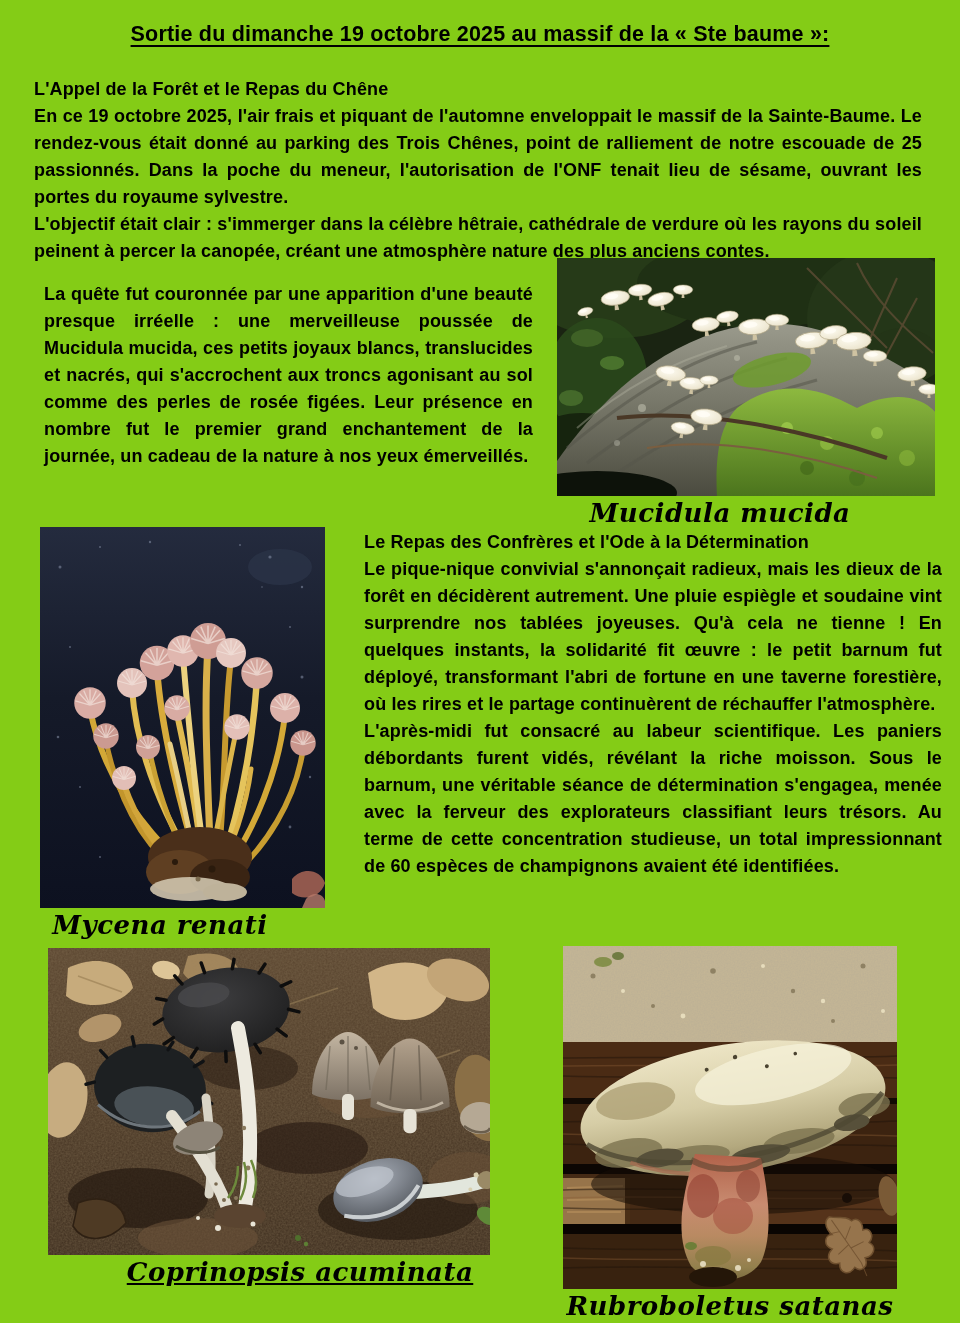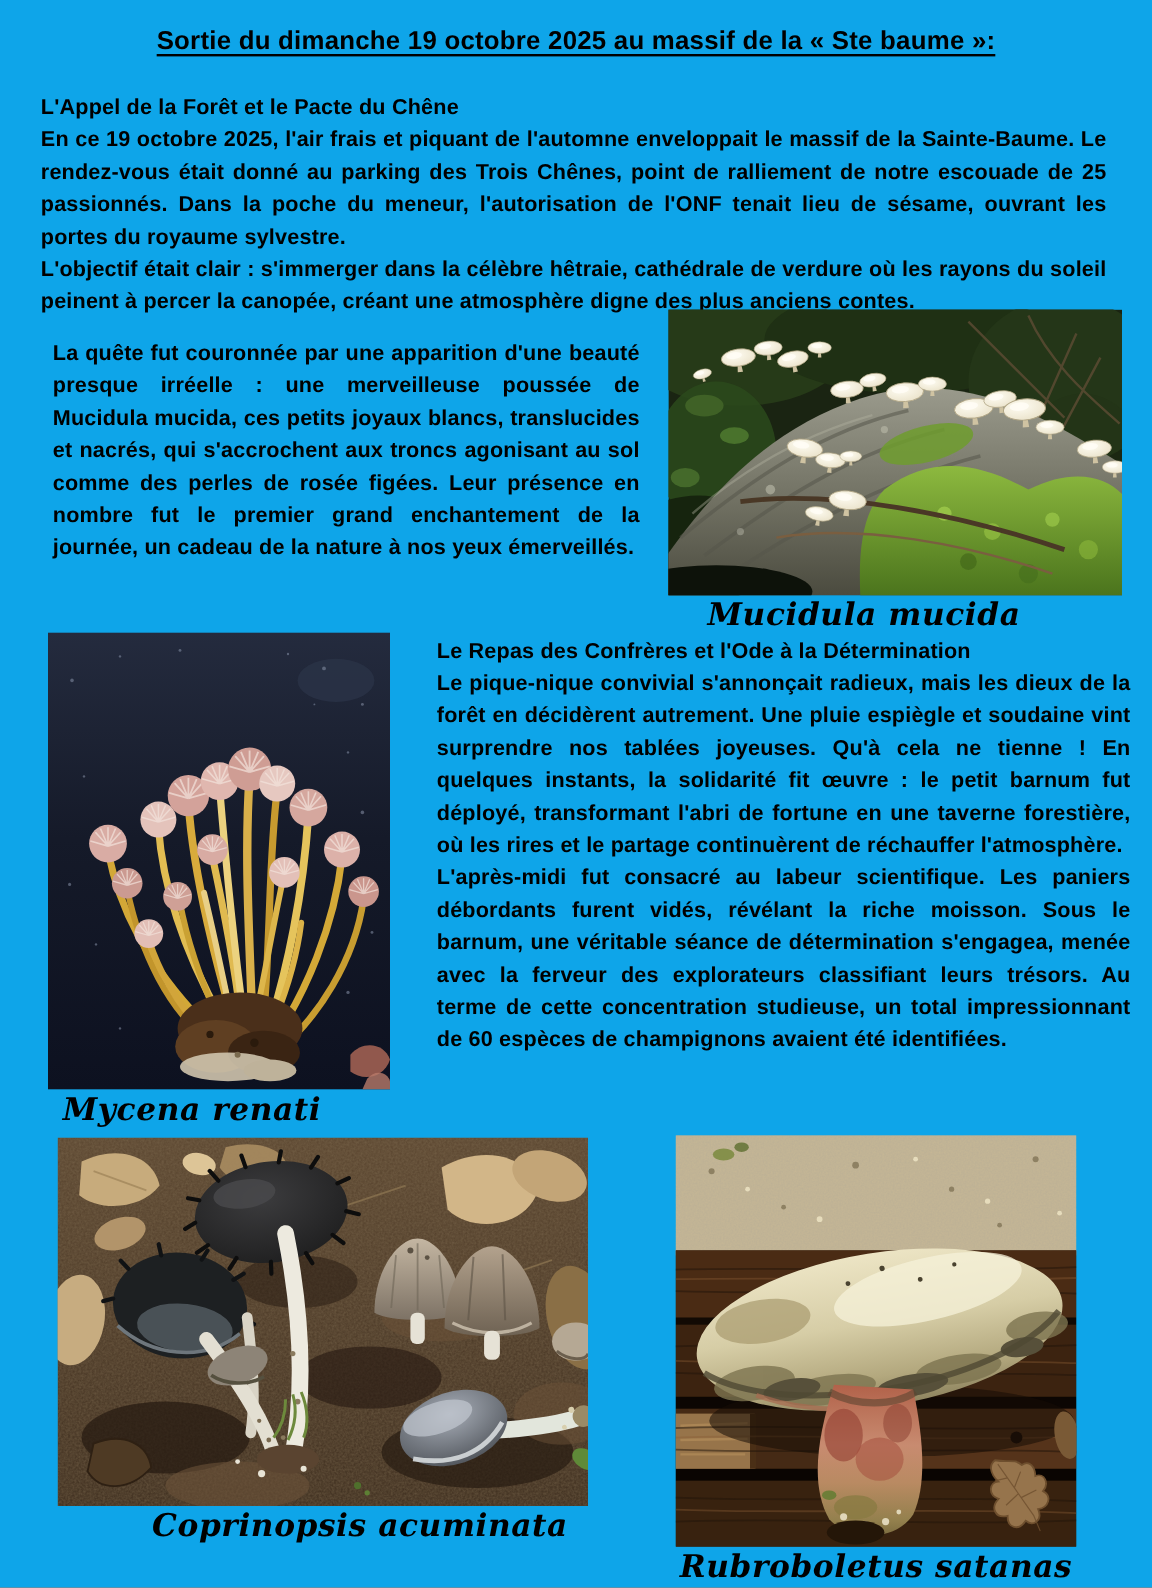--- a/index.html
+++ b/index.html
@@ -1,46 +1,46 @@
 <!DOCTYPE html>
 <html lang="fr"><head>
 <meta charset="utf-8">
 <style>
   html,body{margin:0;padding:0;background:#888;}
-  .page{position:relative;width:960px;height:1323px;background:#0ea5e9;margin:0 auto;
+  .page{position:relative;width:960px;height:1323px;background:#84cc16;margin:0 auto;
         font-family:"Liberation Sans",sans-serif;color:#000;overflow:hidden;}
   .title{position:absolute;top:22px;left:0;width:100%;margin:0;text-align:center;
          font-size:21.5px;font-weight:bold;letter-spacing:.2px;
          text-decoration:underline;text-decoration-thickness:2px;text-underline-offset:4px;}
   .txt{position:absolute;font-size:18px;line-height:27px;letter-spacing:.15px;text-align:justify;}
   .txt h2{font-size:18px;line-height:27px;margin:0;font-weight:bold;text-align:left;}
   .txt p{margin:0;font-weight:bold;}
   .sec-intro{left:34px;top:76px;width:888px;}
   .sec-merveille{left:44px;top:281px;width:489px;}
   .sec-repas{left:364px;top:529px;width:578px;}
   figure{position:absolute;margin:0;}
   figure svg{display:block;}
   figcaption{font-family:"DejaVu Serif",serif;font-style:italic;font-weight:bold;
              font-size:26px;line-height:31px;text-align:center;margin-top:2px;letter-spacing:.5px;}
   .fig-mucidula{left:557px;top:258px;width:326px;}
   .fig-mycena{left:40px;top:527px;width:240px;}
-  .fig-coprinopsis{left:48px;top:948px;width:504px;}
+  .fig-coprinopsis{left:48px;top:948px;width:504px;text-decoration:underline;}
   .fig-rubroboletus{left:563px;top:910px;width:334px;margin-top:36px;}
 </style>
 </head>
 <body>
 
 <div class="page">
 
   <h1 class="title">Sortie du dimanche 19 octobre 2025 au massif de la « Ste baume »:</h1>
 
   <section class="txt sec-intro">
-    <h2>L'Appel de la Forêt et le Pacte du Chêne</h2>
+    <h2>L'Appel de la Forêt et le Repas du Chêne</h2>
     <p>En ce 19 octobre 2025, l'air frais et piquant de l'automne enveloppait le massif de la Sainte-Baume. Le rendez-vous était donné au parking des Trois Chênes, point de ralliement de notre escouade de 25 passionnés. Dans la poche du meneur, l'autorisation de l'ONF tenait lieu de sésame, ouvrant les portes du royaume sylvestre.</p>
-    <p>L'objectif était clair : s'immerger dans la célèbre hêtraie, cathédrale de verdure où les rayons du soleil peinent à percer la canopée, créant une atmosphère digne des plus anciens contes.</p>
+    <p>L'objectif était clair : s'immerger dans la célèbre hêtraie, cathédrale de verdure où les rayons du soleil peinent à percer la canopée, créant une atmosphère nature des plus anciens contes.</p>
   </section>
 
   <section class="txt sec-merveille">
     <p>La quête fut couronnée par une apparition d'une beauté presque irréelle : une merveilleuse poussée de Mucidula mucida, ces petits joyaux blancs, translucides et nacrés, qui s'accrochent aux troncs agonisant au sol comme des perles de rosée figées. Leur présence en nombre fut le premier grand enchantement de la journée, un cadeau de la nature à nos yeux émerveillés.</p>
   </section>
 
   <figure class="fig-mucidula">
     <svg width="378" height="238" viewBox="0 0 378 238" role="img" aria-label="Colonie de champignons blancs sur un tronc moussu en forêt">
       <defs>
         <linearGradient id="lgLog" x1="0" y1="0" x2="0" y2="1">

